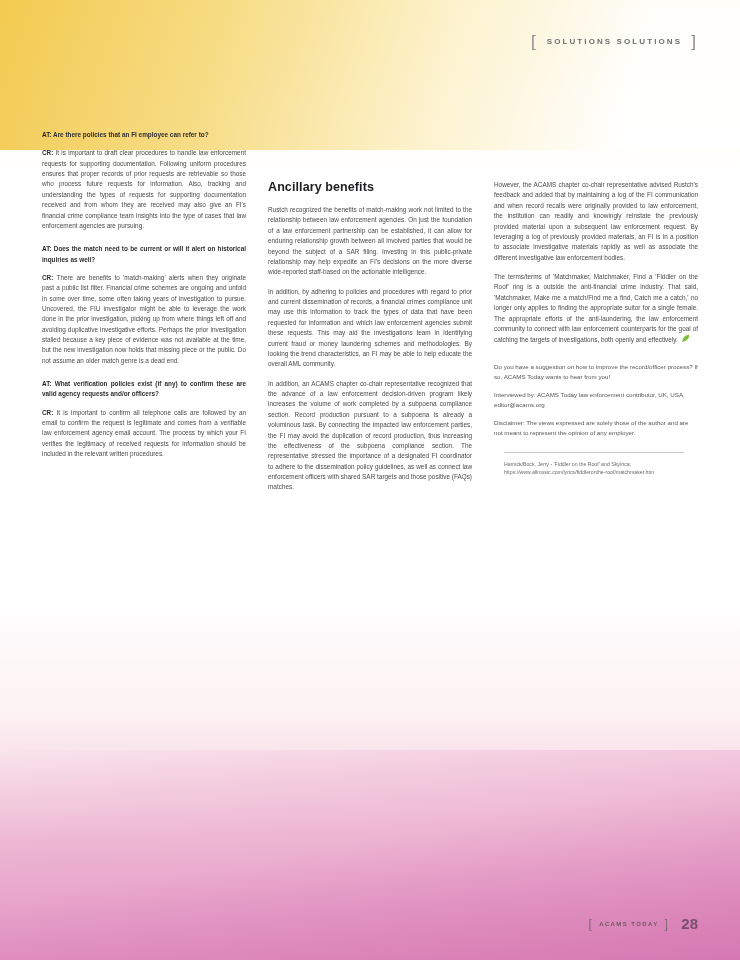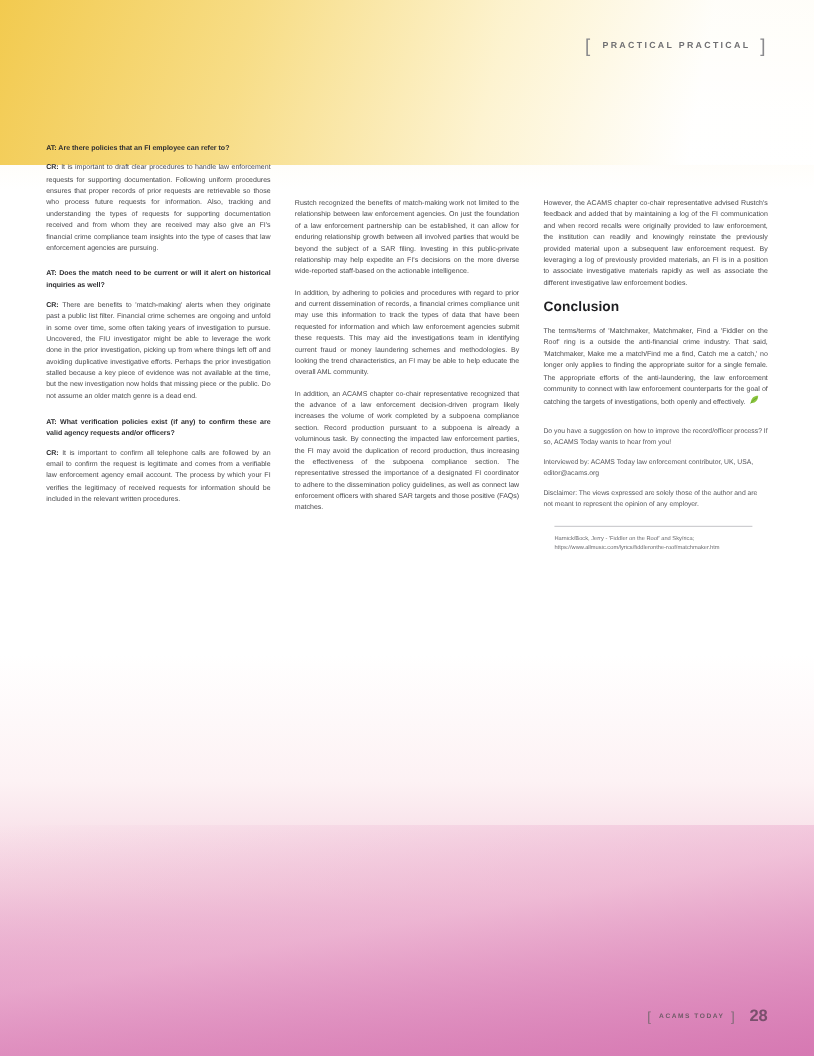--- a/index.html
+++ b/index.html
@@ -174,46 +174,46 @@
     color: #7a4f6d;
   }
 </style>
 </head>
 <body>
 
 <div class="page">
 
   <div class="header-tag">
     <span class="bracket">[</span>
-    <span>PRACTICAL PRACTICAL</span>
+    <span>SOLUTIONS SOLUTIONS</span>
     <span class="bracket">]</span>
   </div>
 
   <div class="cols content">
 
     <div class="col col-1">
       <p class="qa-q"><span class="tag">AT:</span> <span>Are there policies that an FI employee can refer to?</span></p>
       <p class="qa-a"><span class="tag">CR:</span> <span>It is important to draft clear procedures to handle law enforcement requests for supporting documentation. Following uniform procedures ensures that proper records of prior requests are retrievable so those who process future requests for information. Also, tracking and understanding the types of requests for supporting documentation received and from whom they are received may also give an FI's financial crime compliance team insights into the type of cases that law enforcement agencies are pursuing.</span></p>
 
       <p class="qa-q"><span class="tag">AT:</span> <span>Does the match need to be current or will it alert on historical inquiries as well?</span></p>
       <p class="qa-a"><span class="tag">CR:</span> <span>There are benefits to 'match-making' alerts when they originate past a public list filter. Financial crime schemes are ongoing and unfold in some over time, some often taking years of investigation to pursue. Uncovered, the FIU investigator might be able to leverage the work done in the prior investigation, picking up from where things left off and avoiding duplicative investigative efforts. Perhaps the prior investigation stalled because a key piece of evidence was not available at the time, but the new investigation now holds that missing piece or the public. Do not assume an older match genre is a dead end.</span></p>
 
       <p class="qa-q"><span class="tag">AT:</span> <span>What verification policies exist (if any) to confirm these are valid agency requests and/or officers?</span></p>
       <p class="qa-a"><span class="tag">CR:</span> <span>It is important to confirm all telephone calls are followed by an email to confirm the request is legitimate and comes from a verifiable law enforcement agency email account. The process by which your FI verifies the legitimacy of received requests for information should be included in the relevant written procedures.</span></p>
     </div>
 
     <div class="col col-2">
+      <h2 class="section">Ancillary benefits</h2>
       <p>Rustch recognized the benefits of match-making work not limited to the relationship between law enforcement agencies. On just the foundation of a law enforcement partnership can be established, it can allow for enduring relationship growth between all involved parties that would be beyond the subject of a SAR filing. Investing in this public-private relationship may help expedite an FI's decisions on the more diverse wide-reported staff-based on the actionable intelligence.</p>
       <p>In addition, by adhering to policies and procedures with regard to prior and current dissemination of records, a financial crimes compliance unit may use this information to track the types of data that have been requested for information and which law enforcement agencies submit these requests. This may aid the investigations team in identifying current fraud or money laundering schemes and methodologies. By looking the trend characteristics, an FI may be able to help educate the overall AML community.</p>
       <p>In addition, an ACAMS chapter co-chair representative recognized that the advance of a law enforcement decision-driven program likely increases the volume of work completed by a subpoena compliance section. Record production pursuant to a subpoena is already a voluminous task. By connecting the impacted law enforcement parties, the FI may avoid the duplication of record production, thus increasing the effectiveness of the subpoena compliance section. The representative stressed the importance of a designated FI coordinator to adhere to the dissemination policy guidelines, as well as connect law enforcement officers with shared SAR targets and those positive (FAQs) matches.</p>
     </div>
 
     <div class="col col-3">
       <p>However, the ACAMS chapter co-chair representative advised Rustch's feedback and added that by maintaining a log of the FI communication and when record recalls were originally provided to law enforcement, the institution can readily and knowingly reinstate the previously provided material upon a subsequent law enforcement request. By leveraging a log of previously provided materials, an FI is in a position to associate investigative materials rapidly as well as associate the different investigative law enforcement bodies.</p>
-      <h2 class="section">Conclusion</h2>
       <p><span>The terms/terms of 'Matchmaker, Matchmaker, Find a 'Fiddler on the Roof' ring is a outside the anti-financial crime industry. That said, 'Matchmaker, Make me a match/Find me a find, Catch me a catch,' no longer only applies to finding the appropriate suitor for a single female. The appropriate efforts of the anti-laundering, the law enforcement community to connect with law enforcement counterparts for the goal of catching the targets of investigations, both openly and effectively.</span><span class="leaf-icon"><svg viewBox="0 0 12 12" width="9" height="9">
               <path d="M2 10 C2 4 6 1 11 1 C11 7 7 10 2 10 Z" fill="#8cc63f"></path>
               <path d="M1.5 10.6 C3 8 6 5.5 9.5 3.6" stroke="#4b8b1f" stroke-width="0.7" fill="none"></path>
             </svg></span></p>
 
       <div class="callout">
         <p>Do you have a suggestion on how to improve the record/officer process? If so, ACAMS Today wants to hear from you!</p>
         <p>Interviewed by: ACAMS Today law enforcement contributor, UK, USA, editor@acams.org</p>
         <p>Disclaimer: The views expressed are solely those of the author and are not meant to represent the opinion of any employer.</p>
       </div>

